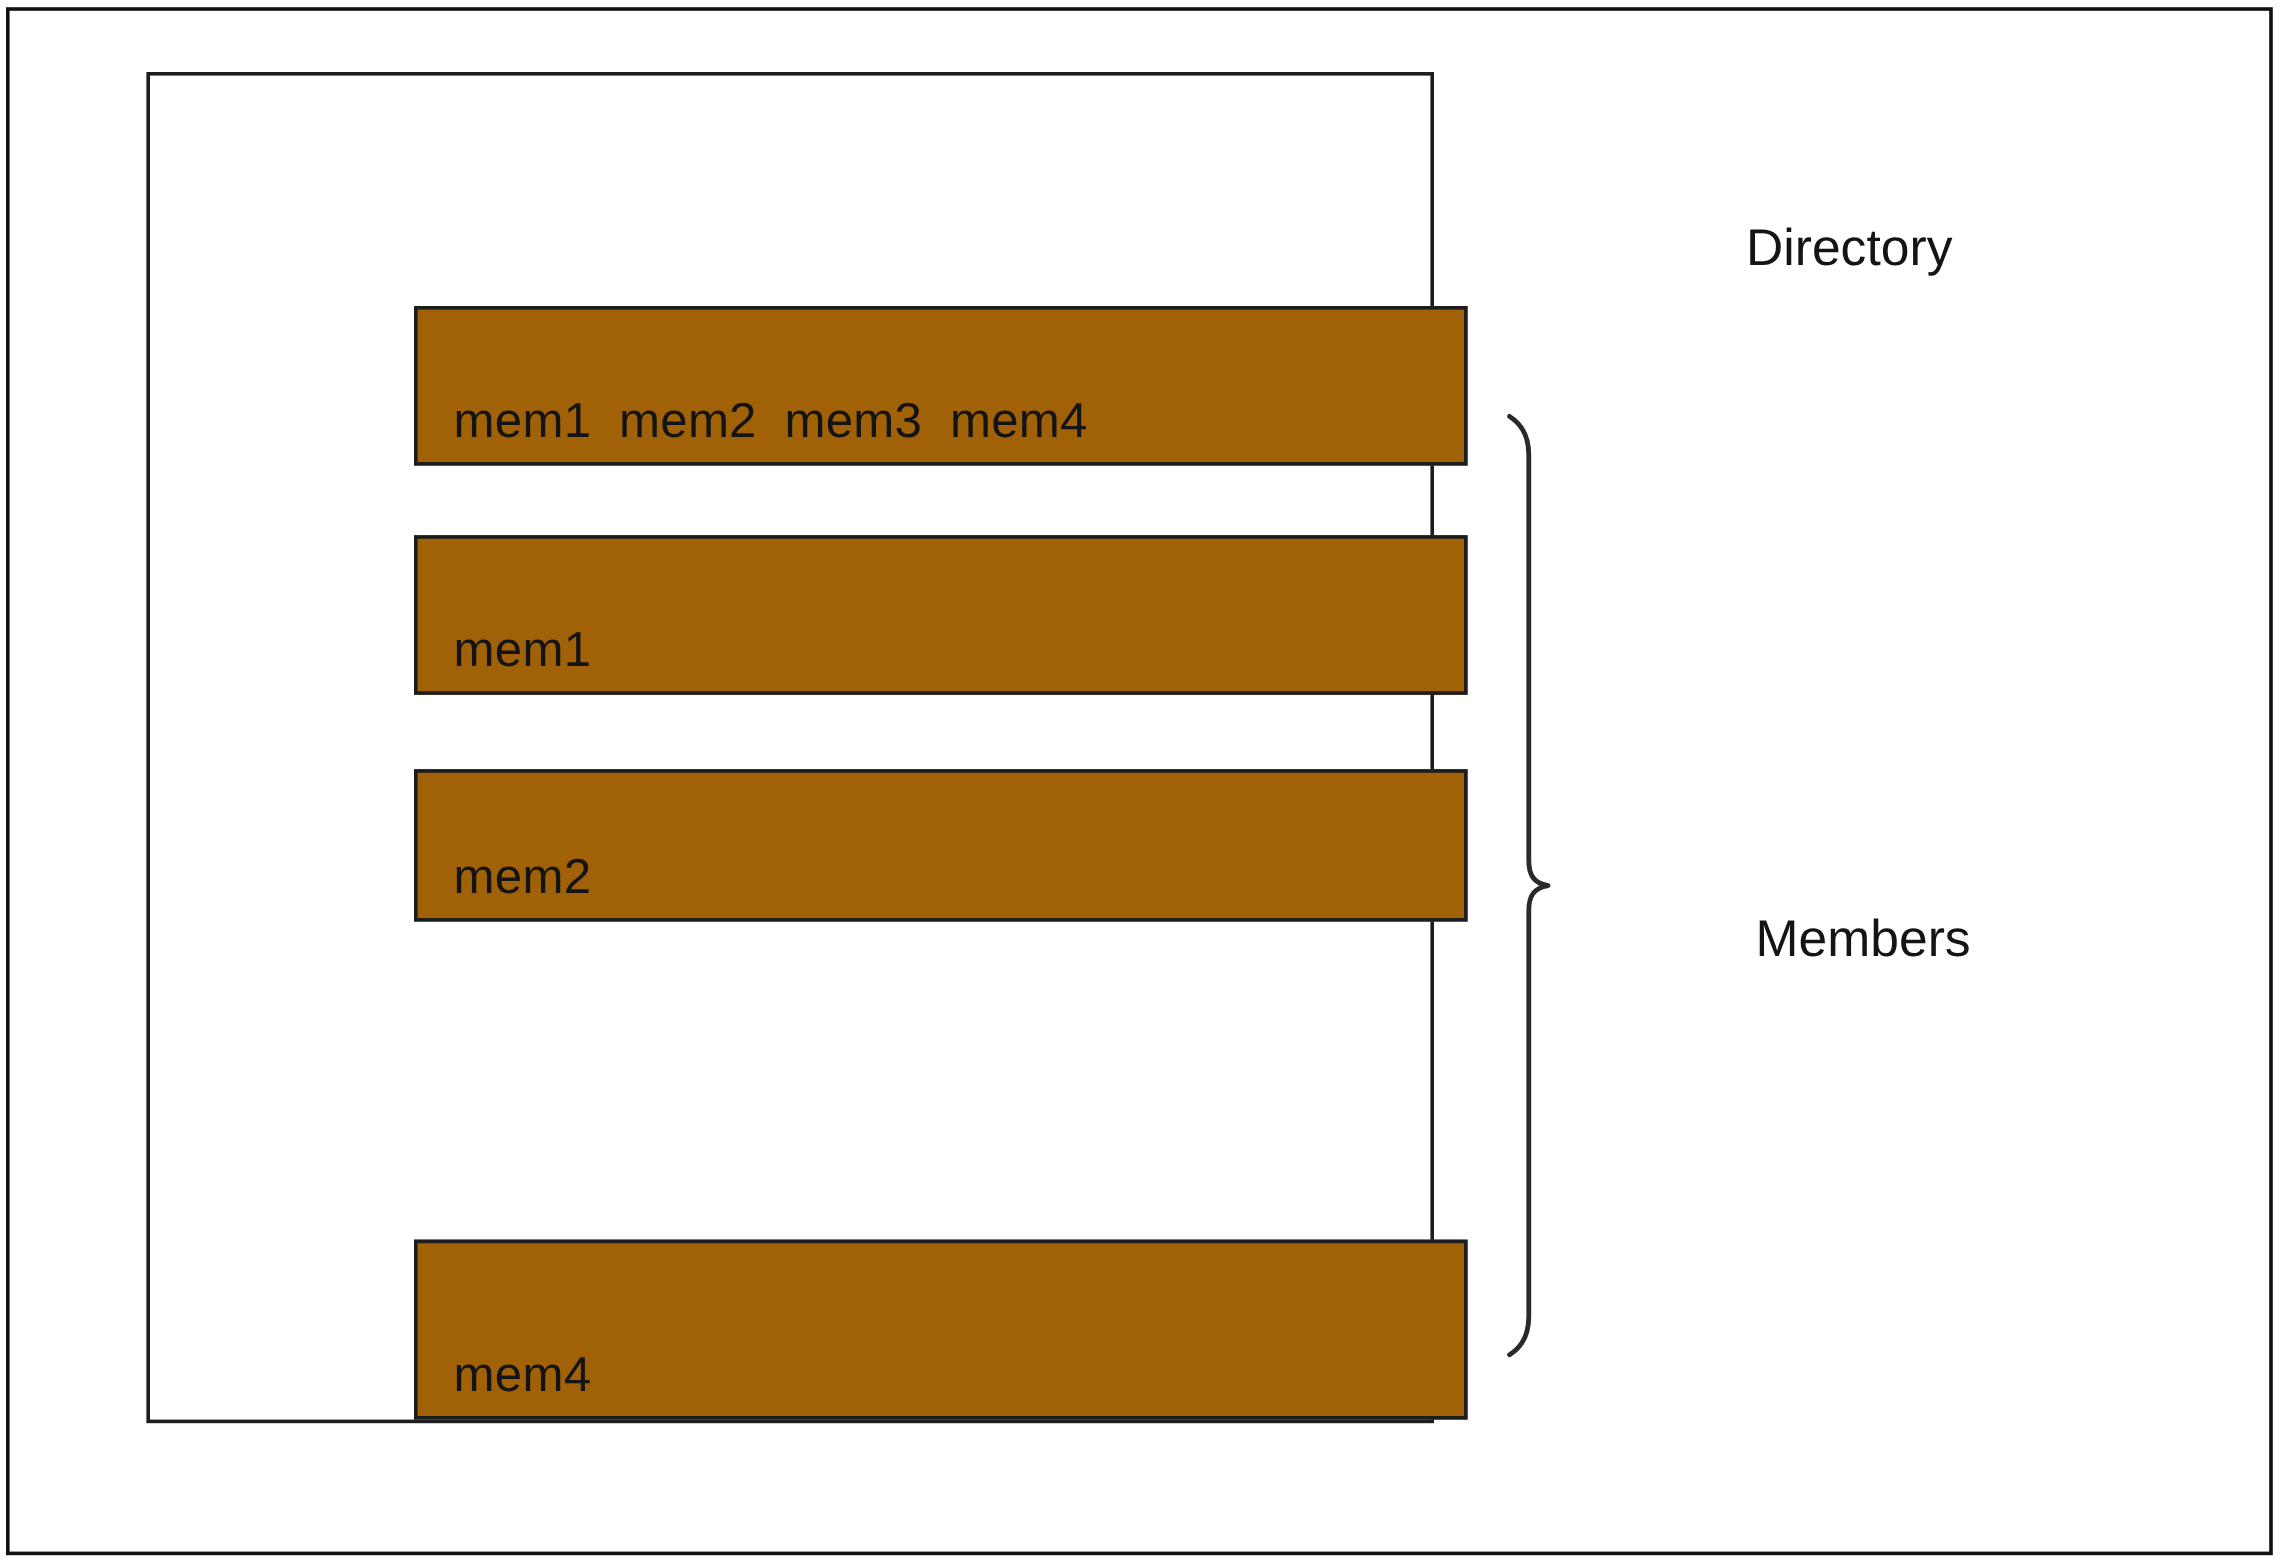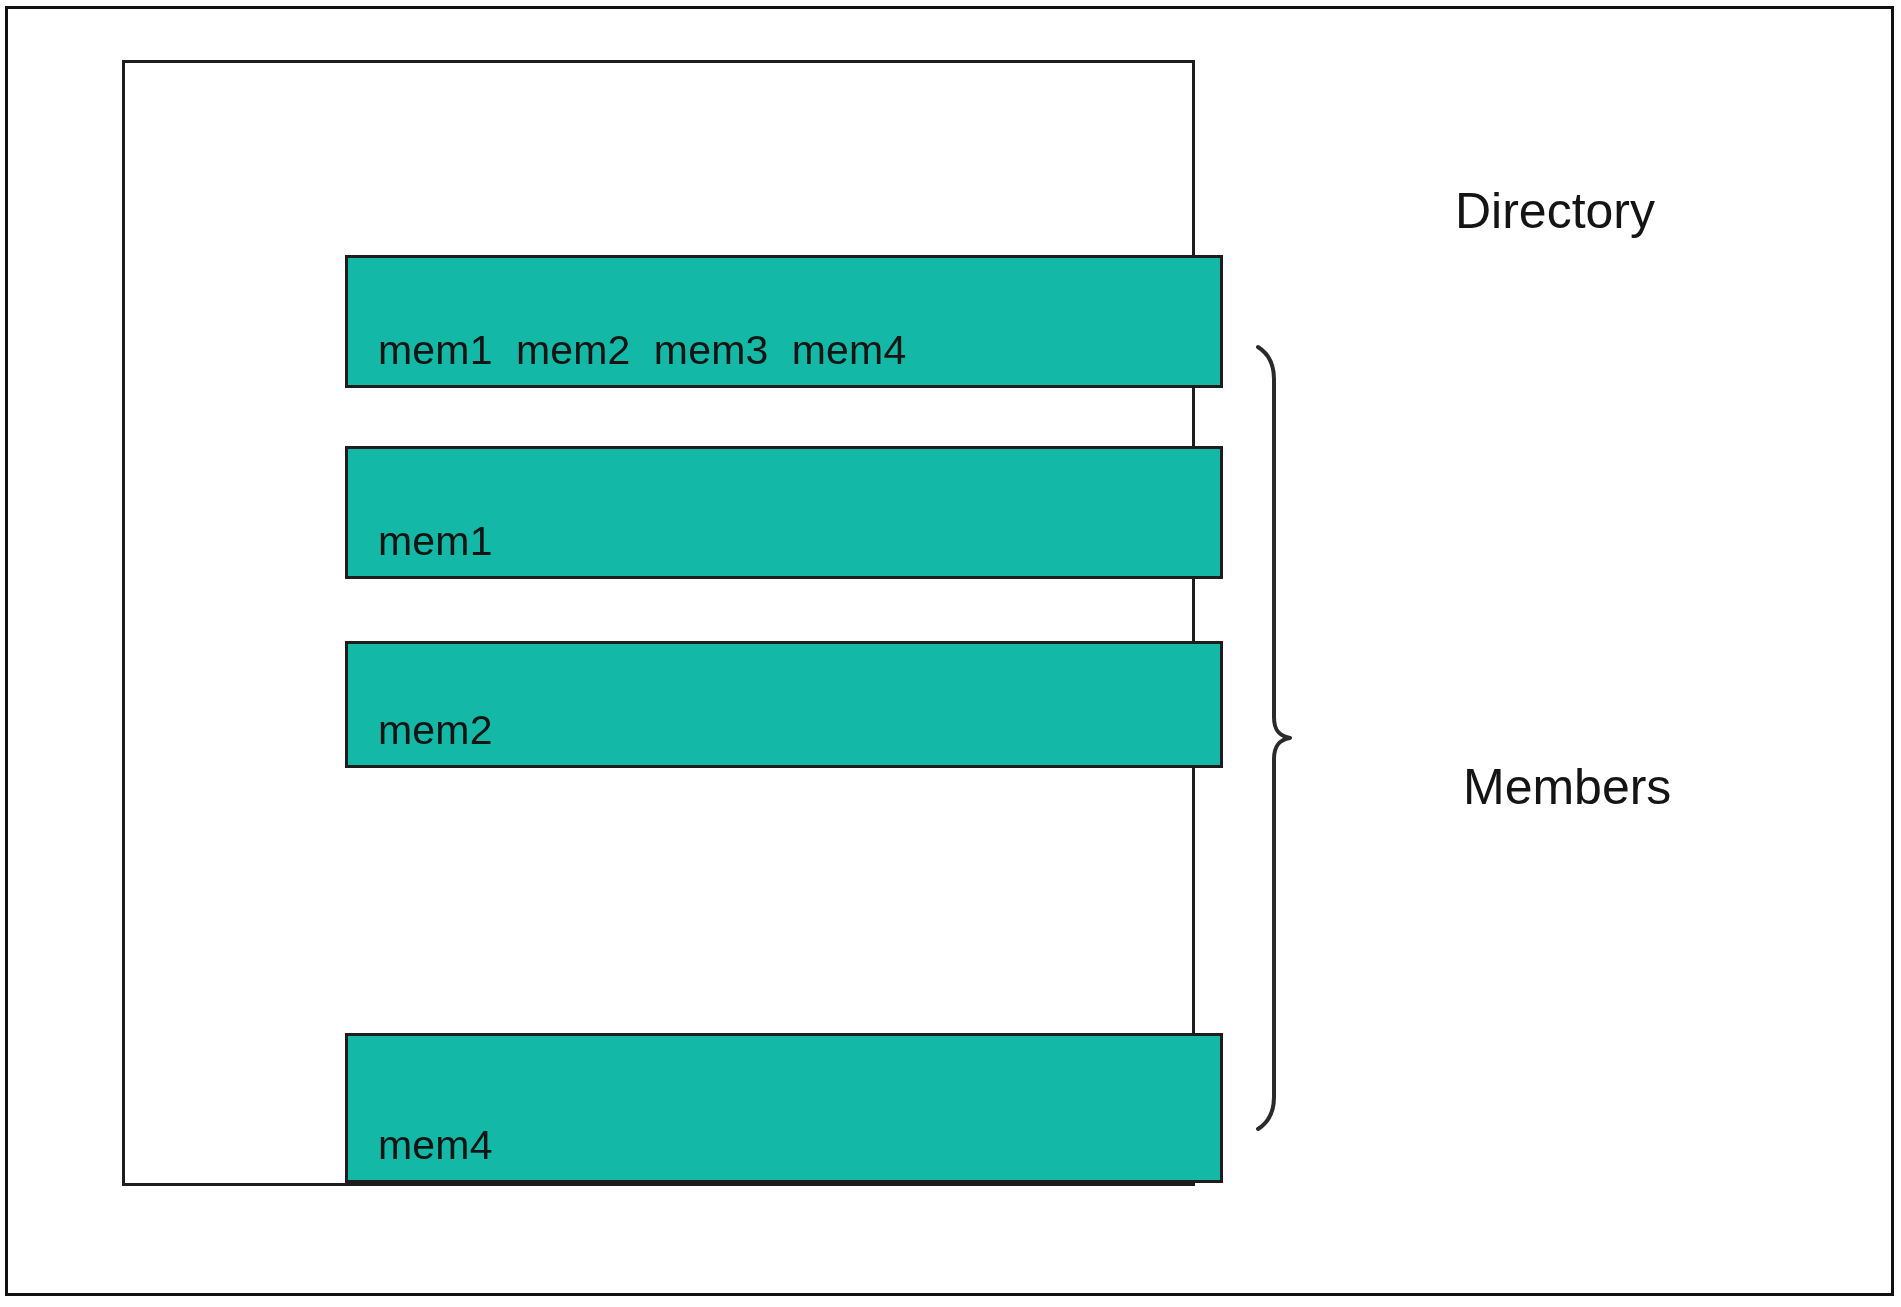--- a/index.html
+++ b/index.html
@@ -44,21 +44,21 @@
     background: #ffffff;
   }
 
   
   .record-box {
     position: absolute;
     left: 220px;
     width: 878px;
     border: 3px solid #1d1d1d;
     box-sizing: border-box;
-    background: #14b8a6;
+    background: #a16207;
   }
 
   .record-label {
     position: absolute;
     left: 30px;
     bottom: 14px;
     font-size: 41px;
     line-height: 1;
     letter-spacing: 0.2px;
     white-space: pre;
@@ -86,21 +86,21 @@
   .brace svg {
     display: block;
     width: 100%;
     height: 100%;
     overflow: visible;
   }
 
   
   .annotation {
     position: absolute;
-    font-size: 50px;
+    font-size: 43px;
     line-height: 1;
     color: #141414;
     white-space: pre;
   }
   .annotation-directory {
     left: 1455px;
     top: 186px;
   }
   .annotation-members {
     left: 1463px;

